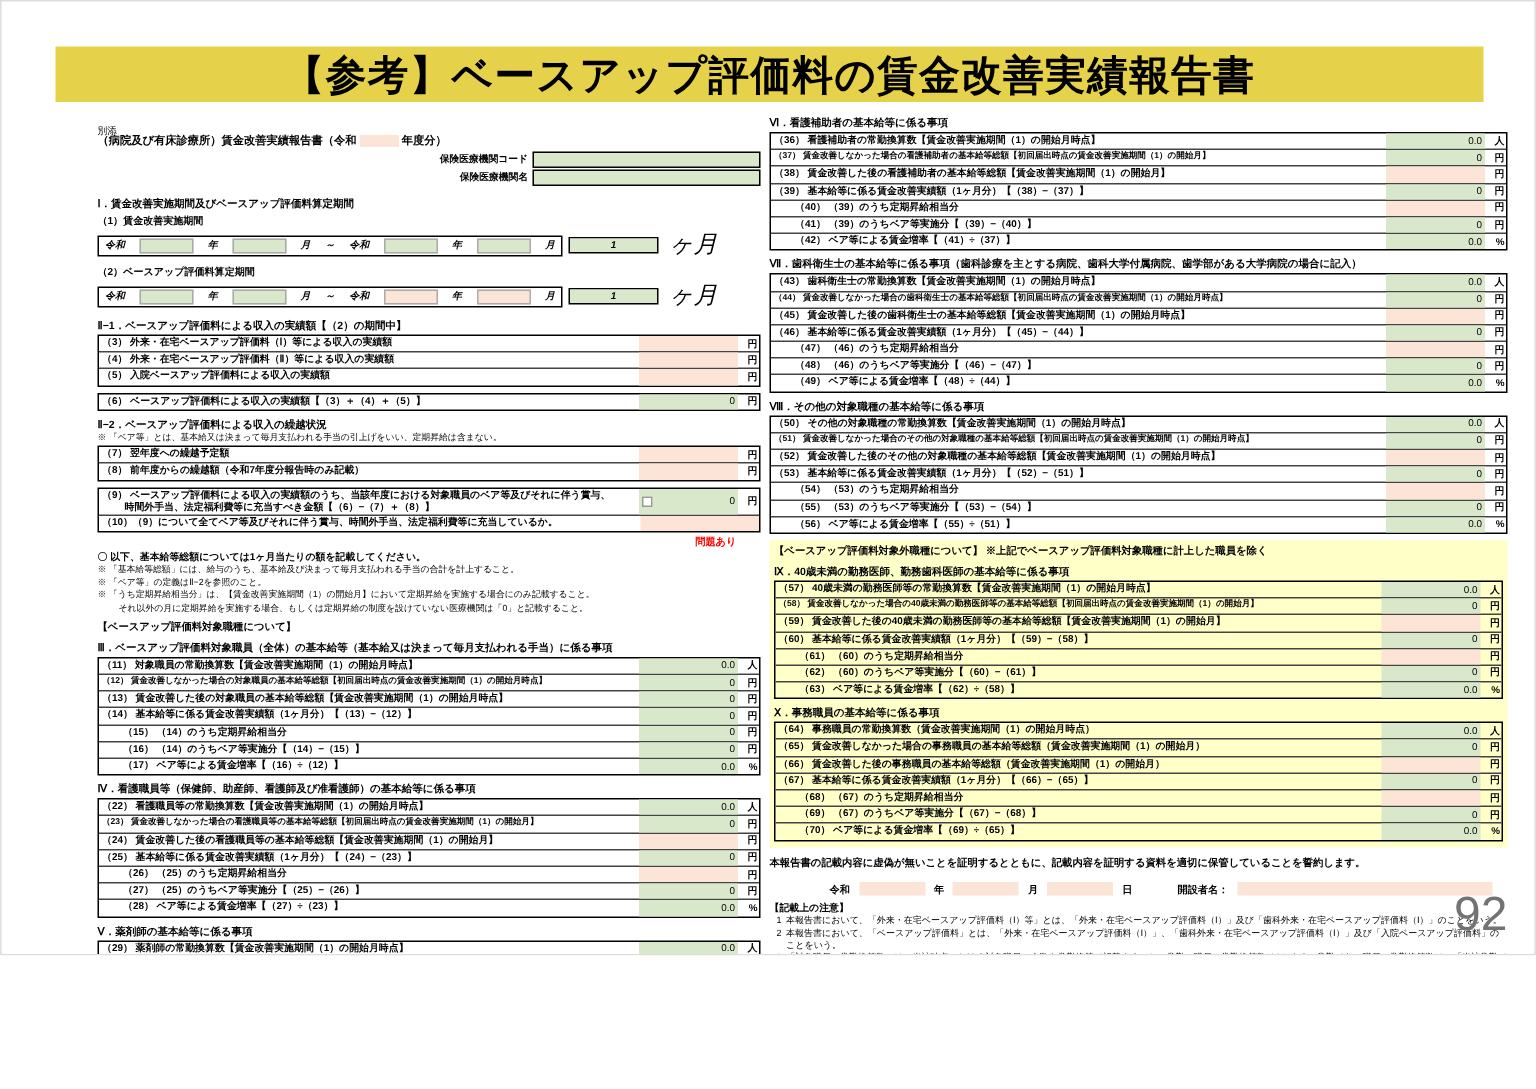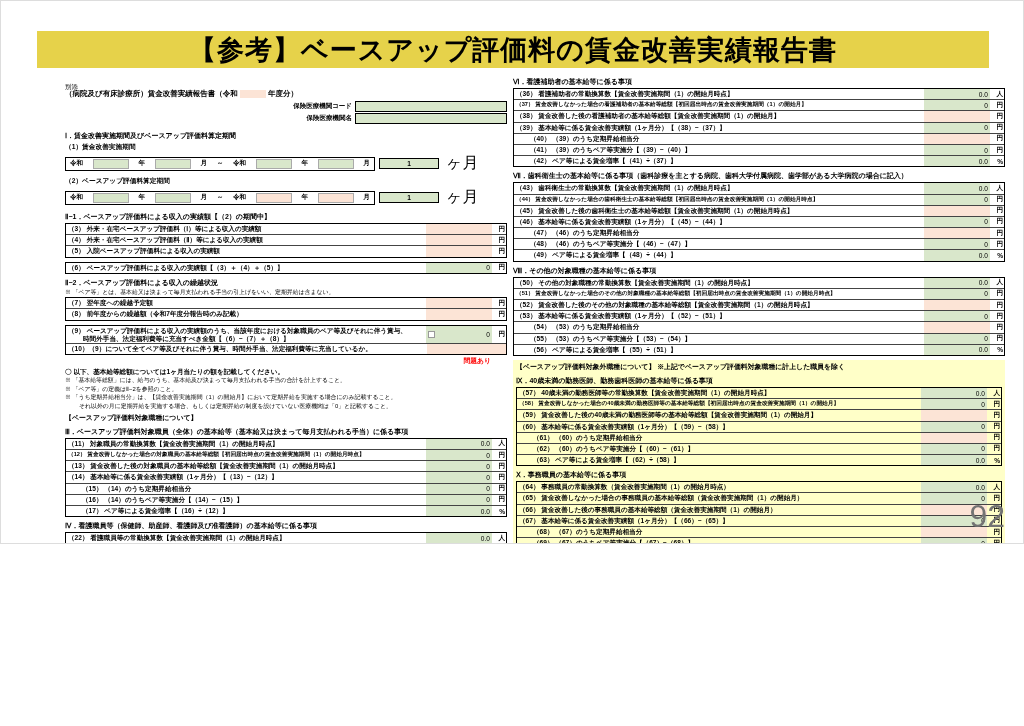--- a/index.html
+++ b/index.html
@@ -1,31 +1,31 @@
 <!DOCTYPE html>
 <html style="--banner: #E6D24A; --green: #D9E7CB; --orange: #FCE4D6; --hl: #FFFFC8; --alert: #FF0000;"><head>
 <meta charset="utf-8">
 <style>
   html,body{margin:0;padding:0;background:#fff;}
-  .slide{position:relative;width:1024px;height:544px;background:#ffffff;overflow:hidden;
+  .slide{position:relative;width:1024px;height:637px;background:#ffffff;overflow:hidden;
          font-family:"Liberation Sans",sans-serif;color:#000;border:1px solid #ddd;box-sizing:border-box;}
   .banner{position:absolute;left:36px;top:30px;width:952px;height:37px;background:var(--banner);
           display:flex;align-items:center;justify-content:center;font-weight:bold;font-size:27px;letter-spacing:1px;}
   .col-left{position:absolute;left:64px;top:82px;width:442px;}
   .col-right{position:absolute;left:512px;top:72px;width:492px;}
   .hdr{position:relative;height:44px;font-size:7px;}
   .betten{position:absolute;left:0;top:0;font-size:6.5px;}
   .form-title{position:absolute;left:0;right:0;top:6px;text-align:left;font-weight:bold;font-size:7.5px;}
   .blank{display:inline-block;height:8px;vertical-align:middle;}
   .blank.orange{background:var(--orange);width:26px;}
   .code-line{position:absolute;right:0;display:flex;align-items:center;gap:3px;font-size:6.5px;font-weight:bold;}
   .code-line .code-box{width:150px;height:9px;background:var(--green);border:1px solid #000;}
   .sec-h{font-weight:bold;font-size:7px;margin:4px 0 1px;}
   .sub-h{font-weight:bold;font-size:6.7px;margin:2px 0 1px;}
-  .period-wrap{display:flex;align-items:center;gap:4px;margin:1px 0 3px;}
+  .period-wrap{display:flex;align-items:center;gap:4px;margin:1px 0 3px;font-style:italic;}
   .period-box{display:flex;align-items:center;border:1.4px solid #000;padding:1px 4px;gap:4px;
               font-size:6.6px;font-weight:bold;width:300px;justify-content:space-between;}
   .pcell{display:inline-block;width:34px;height:8px;border:0.5px solid #aaa;}
   .pcell.green{background:var(--green);}
   .pcell.orange{background:var(--orange);}
   .dur-box{display:flex;align-items:center;border:1.4px solid #000;font-size:6.6px;font-weight:bold;}
   .dur-val{width:58px;background:var(--green);text-align:center;padding:1px 0;}
   .dur-unit{margin-left:3px;}
   .tbl{border:1.5px solid #000;}
   .row{display:flex;align-items:stretch;border-bottom:0.8px solid #444;min-height:10.2px;font-size:6.6px;}

